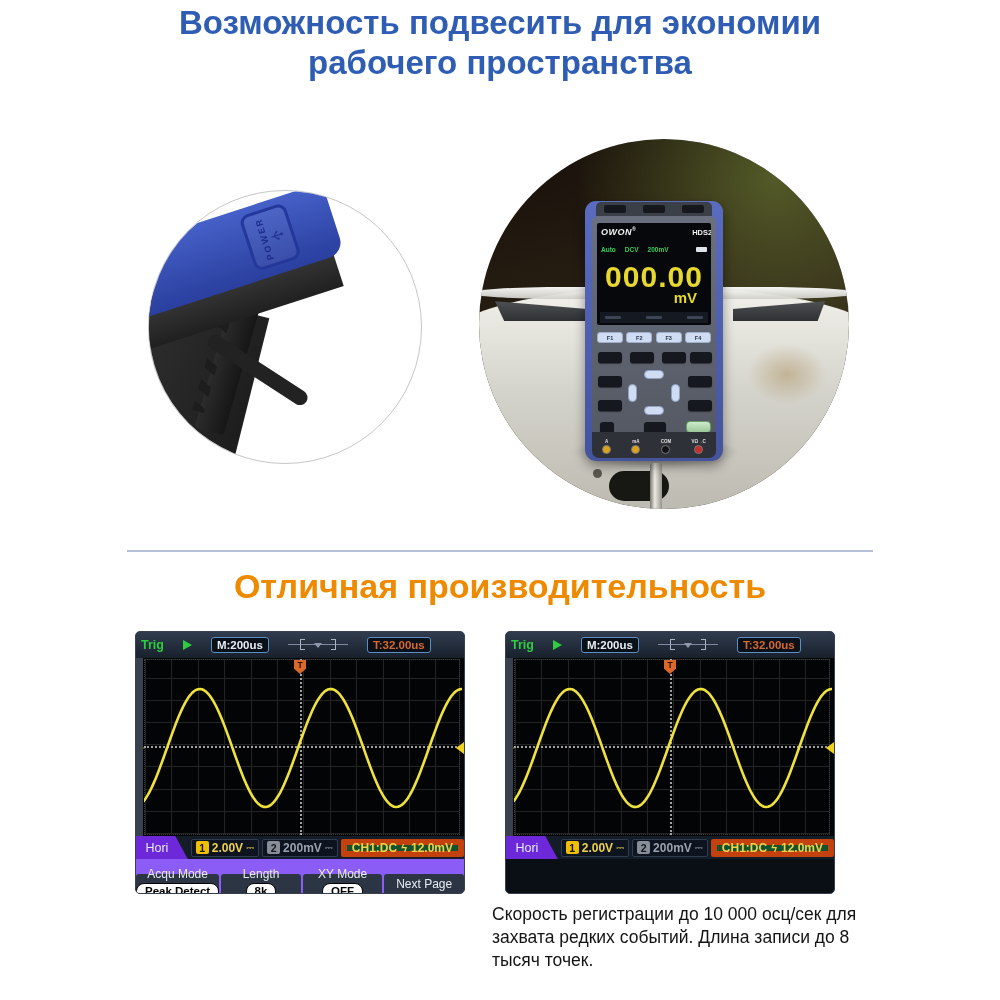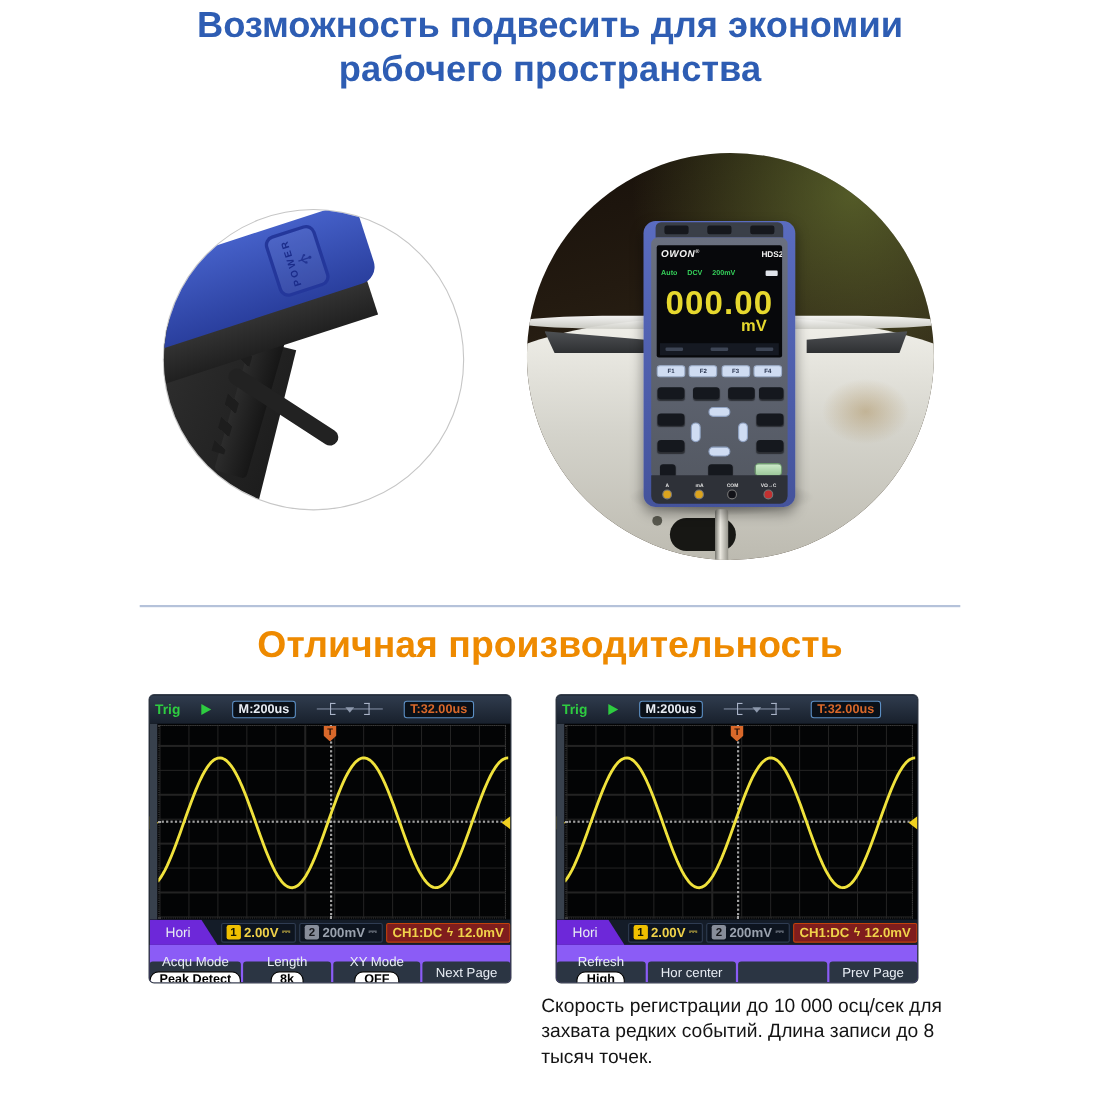--- a/index.html
+++ b/index.html
@@ -148,21 +148,21 @@
   .chgroup { display:flex; align-items:center; gap:3px; border:1px solid #2f3c52; background:#0d141f;
              border-radius:2px; padding:0 4px; height:18px; margin-left:3px; }
   .badge { width:13px; height:13px; display:flex; align-items:center; justify-content:center;
            font-weight:bold; font-size:10.5px; border-radius:2px; }
   .b1 { background:#f0c000; color:#1a1a00; }
   .b2 { background:#878d99; color:#15161a; }
   .v1 { color:#f0d24a; font-weight:bold; font-size:12px; }
   .v2 { color:#9aa2ae; font-weight:bold; font-size:12px; }
   .dcic1 { color:#f0d24a; font-size:10px; }
   .dcic2 { color:#9aa2ae; font-size:10px; }
-  .trggroup { color:#f0d24a; font-weight:bold; font-size:12px; border:1px solid #c2410c; background:#7f1d1d;
+  .trggroup { color:#f0d24a; font-weight:bold; font-size:12px; border:6px solid #c2410c; background:#14532d;
               border-radius:2px; padding:0 5px; height:18px; display:flex; align-items:center; gap:4px; margin-left:3px; white-space:nowrap; }
   .slope { font-size:11px; }
 
   .menubar { position:absolute; top:227px; left:0; right:0; bottom:0; background:#8b5cf6;
              display:flex; gap:2px; padding-top:15px; }
   .mcell { flex:1; background:#2b3543; border-radius:3px 3px 0 0; display:flex; flex-direction:column;
            align-items:center; justify-content:center; gap:2px; }
   .mlabel { color:#e8edf4; font-size:12px; white-space:nowrap; }
   .pill { background:#fff; color:#000; font-weight:bold; font-size:11.5px; border-radius:8px;
           padding:0 8px; border:1px solid #000; line-height:15px; white-space:nowrap; }
@@ -413,32 +413,17 @@
         <span class="badge b2">2</span>
         <span class="v2">200mV</span>
         <span class="dcic2">⎓</span>
       </span>
       <span class="trggroup">
         <span>CH1:DC</span>
         <span class="slope">ϟ</span>
         <span>12.0mV</span>
       </span>
     </div>
-    <div class="menubar">
-      <div class="mcell">
-        <span class="mlabel">Refresh</span>
-          <span class="pill">High</span>
-      </div>
-      <div class="mcell">
-        <span class="mlabel">Hor center</span>
-      </div>
-      <div class="mcell">
-        <span class="mlabel"></span>
-      </div>
-      <div class="mcell">
-        <span class="mlabel">Prev Page</span>
-      </div>
-    </div>
   </div>
 
   <div class="cap" id="cap-right">Скорость регистрации до 10 000 осц/сек для захвата редких событий. Длина записи до 8 тысяч точек.</div>
 
 </div>
 
 </body></html>

